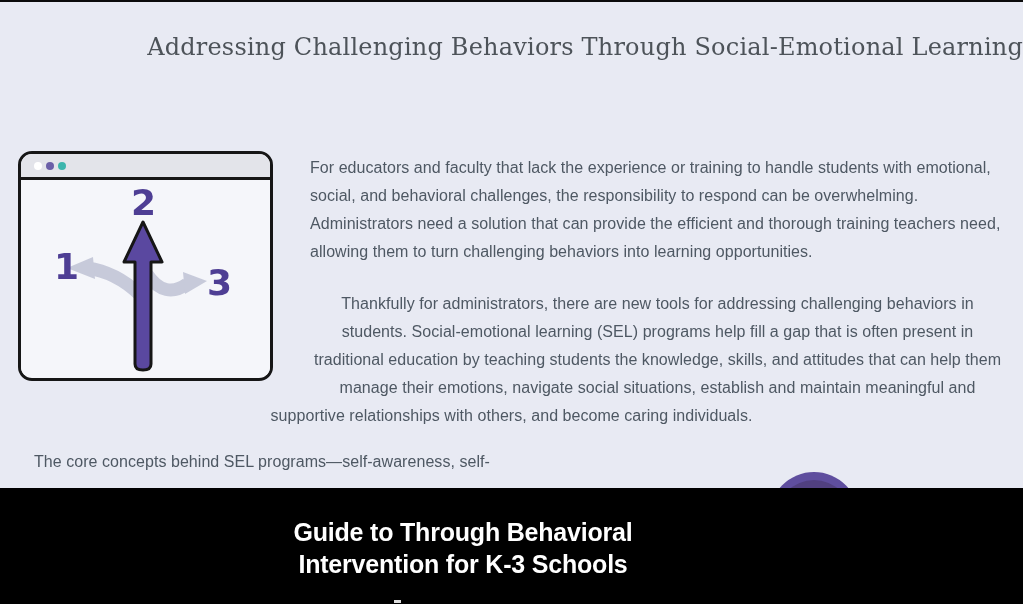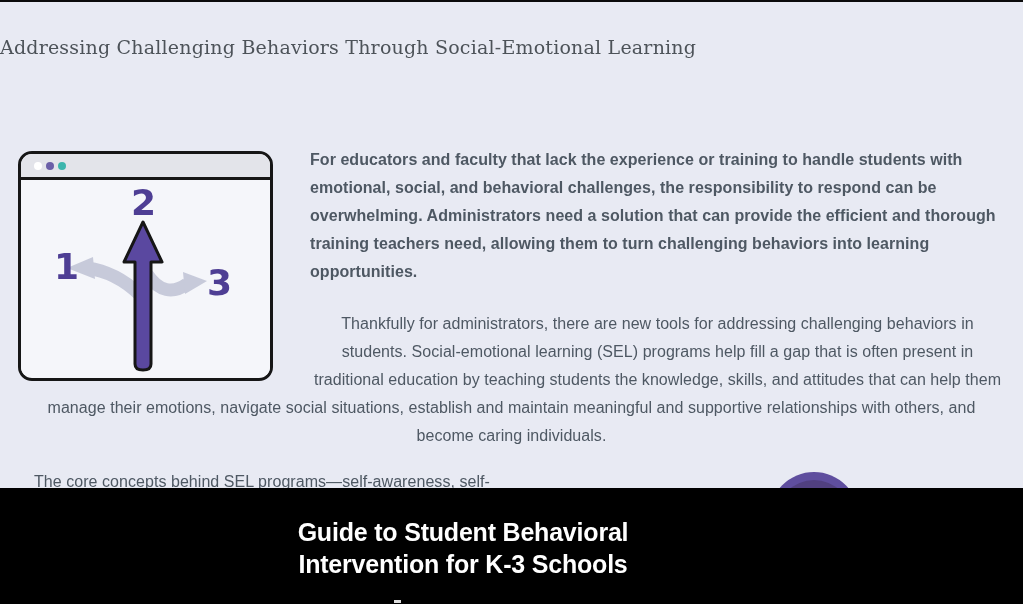--- a/index.html
+++ b/index.html
@@ -9,37 +9,37 @@
     background:#e8eaf3;
     overflow:hidden;
     font-family:"Liberation Sans", sans-serif;
   }
   .top-line {
     position:absolute; top:0; left:0; width:1023px; height:2px;
     background:#0b0b0b; z-index:4;
   }
   .page-title {
     position:absolute; top:30px; left:0; width:1023px;
-    text-align:left;
+    text-align:right;
     font-family:"DejaVu Serif","Liberation Serif",serif;
     font-weight:500;
-    font-size:19px; line-height:35px;
+    font-size:24px; line-height:35px;
     color:#4d5359;
     letter-spacing:0.2px;
     z-index:2;
   }
   .content {
     position:absolute; top:146px; left:18px; width:987px;
     z-index:2;
   }
   .content p {
     font-size:16px; line-height:28px; color:#4e5863;
     letter-spacing:0.05px;
   }
-  .p1 { margin:0 0 24px 0;font-weight:bold; }
+  .p1 { margin:8px 0 24px 0; }
   .p2 { margin:4px 0 18px 0;text-align:center; }
   .p3 { margin:16px; white-space:nowrap; overflow:visible; }
 
   
   .browser {
     float:left;
     width:255px; height:230px;
     margin:5px 37px 0 0;
     border:3px solid #161616;
     border-radius:14px;
@@ -140,18 +140,18 @@
   <p class="p3">The core concepts behind SEL programs—self-awareness, self-</p>
 
 </div>
 
 <div class="dome">
   <div class="dome-inner"></div>
 </div>
 
 <div class="overlay">
   <div class="overlay-text">
-    <div>Guide to Student Behavioral</div>
+    <div>Guide to Through Behavioral</div>
     <div>Intervention for K-3 Schools</div>
   </div>
 </div>
 
 <div class="speck"></div>
 
 </body></html>

